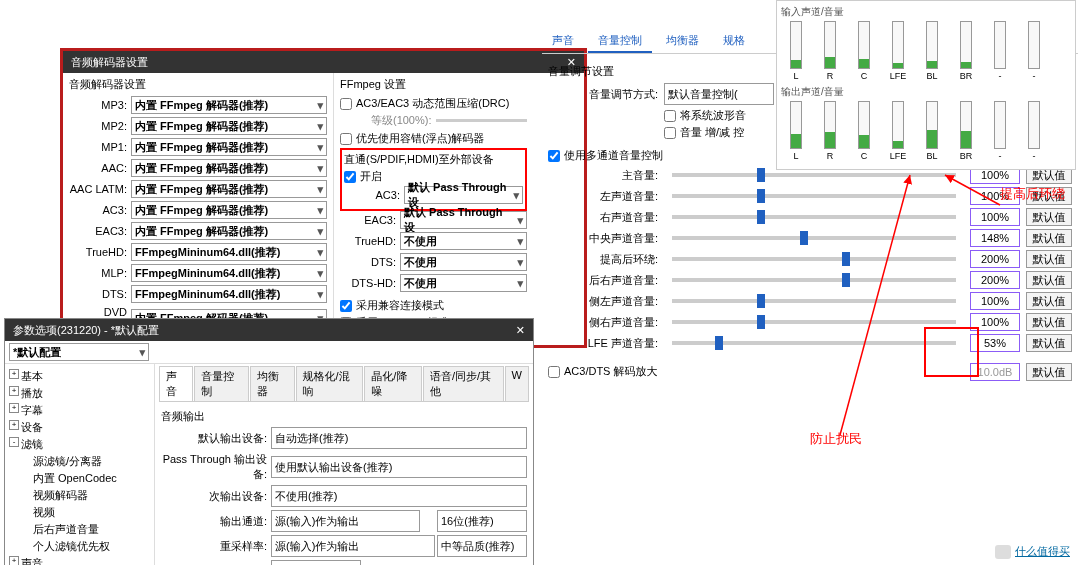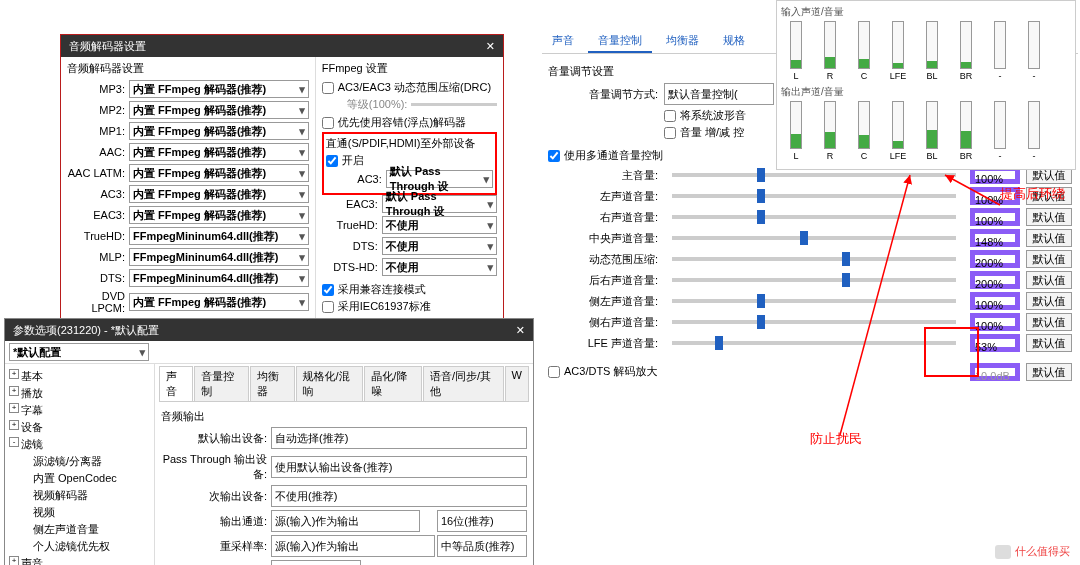--- a/index.html
+++ b/index.html
@@ -1,21 +1,21 @@
 <!DOCTYPE html>
 <html><head>
 <meta charset="utf-8">
 <style>
 * { box-sizing: border-box; margin: 0; padding: 0; font-family: "Microsoft YaHei", sans-serif; font-size: 11px; }
 body { background: #fff; width: 1080px; height: 565px; position: relative; overflow: hidden; }
 
 .titlebar { background: #333; color: #fff; height: 22px; display: flex; align-items: center; padding: 0 8px; justify-content: space-between; }
 .close-x { cursor: pointer; }
 
-.win1 { position: absolute; left: 60px; top: 34px; width: 444px; height: 300px; border: 1px solid #b91c1c; background: #fff; }
+.win1 { position: absolute; left: 60px; top: 48px; width: 527px; height: 300px; border: 3px solid #b91c1c; background: #fff; }
 .win1-body { display: flex; height: calc(100% - 22px); }
 .decoder-left { width: 270px; padding: 4px 6px; }
 .decoder-right { width: 200px; padding: 4px 6px; border-left: 1px solid #ddd; }
 .sect-title { font-weight: normal; margin-bottom: 4px; color: #000; }
 .row { display: flex; align-items: center; margin-bottom: 3px; }
 .lbl { width: 62px; text-align: right; padding-right: 4px; }
 .lbl-r { text-align: right; padding-right: 4px; flex: 0 0 60px; }
 .sel { flex: 1; border: 1px solid #999; height: 18px; padding: 0 3px; background: #fff; display: flex; align-items: center; justify-content: space-between; font-weight: bold; }
 .sel .v::after { content: "▾"; margin-left: 4px; color: #555; }
 .chk { display: flex; align-items: center; gap: 4px; margin: 2px 0; }
@@ -41,36 +41,36 @@
 
 .right-panel { position: absolute; left: 542px; top: 30px; width: 536px; }
 .tabs3 { display: flex; gap: 4px; border-bottom: 1px solid #ccc; }
 .tab3 { padding: 3px 10px; color: #2060c0; }
 .tab3.act { border-bottom: 2px solid #2060c0; }
 .vol-section { padding: 6px; }
 .vol-row { display: flex; align-items: center; margin: 3px 0; gap: 6px; }
 .vol-lbl { width: 110px; text-align: right; }
 .slider { flex: 1; height: 4px; background: #ccc; position: relative; margin: 0 8px; }
 .thumb { position: absolute; top: -5px; width: 8px; height: 14px; background: #2060c0; }
-.pct { width: 50px; border: 5px solid #8b5cf6; height: 18px; line-height: 16px; }
+.pct { width: 50px; text-align: center; border: 1px solid #8b5cf6; height: 18px; line-height: 16px; }
 .defbtn { width: 46px; border: 1px solid #999; height: 18px; background: #f4f4f4; text-align: center; line-height: 16px; }
 .redbox3 { position: absolute; border: 2px solid red; }
 
 .meters-panel { position: absolute; left: 776px; top: 0; width: 300px; background: #fff; border: 1px solid #ccc; z-index: 20; padding: 4px; }
 .mtr-title { font-size: 10px; color: #555; margin-bottom: 2px; }
 .mtr-row { display: flex; gap: 4px; margin-bottom: 4px; }
 .mtr { width: 30px; text-align: center; }
 .mtr-bar { width: 12px; height: 48px; border: 1px solid #999; margin: 0 auto; position: relative; background: #f8f8f8; }
 .mtr-fill { position: absolute; bottom: 0; left: 0; right: 0; background: #4a4; }
 .mtr-lbl { font-size: 9px; margin-top: 2px; }
 
 .arrow { position: absolute; pointer-events: none; }
 .red-text { position: absolute; color: red; font-size: 13px; }
 
-.watermark { position: absolute; right: 10px; bottom: 6px; color: #ef4444; font-size: 13px; display: flex; align-items: flex-end; gap: 4px; }
+.watermark { position: absolute; right: 10px; bottom: 6px; color: #0369a1; font-size: 13px; display: flex; align-items: flex-end; gap: 4px; text-decoration: underline; }
 .watermark .wm-icon { width: 16px; height: 14px; background: #ddd; border-radius: 3px; position: relative; }
 </style>
 </head>
 <body>
 
 <div class="win1">
   <div class="titlebar">
     <span>音频解码器设置</span>
     <span class="close-x">✕</span>
   </div>
@@ -243,21 +243,21 @@
       <div id="tree-items">
           <div class="tree-item "><span class="pm">+</span>基本</div>
           <div class="tree-item "><span class="pm">+</span>播放</div>
           <div class="tree-item "><span class="pm">+</span>字幕</div>
           <div class="tree-item "><span class="pm">+</span>设备</div>
           <div class="tree-item "><span class="pm">-</span>滤镜</div>
           <div class="tree-item l2">源滤镜/分离器</div>
           <div class="tree-item l2">内置 OpenCodec</div>
           <div class="tree-item l2">视频解码器</div>
           <div class="tree-item l2">视频</div>
-          <div class="tree-item l2">侧左声道音量</div>
+          <div class="tree-item l2">后右声道音量</div>
           <div class="tree-item l2">个人滤镜优先权</div>
           <div class="tree-item "><span class="pm">+</span>声音</div>
         </div>
 
     </div>
     <div class="right-pane">
       <div class="tabs2" id="tabs2">
           <div class="tab2 act">声音</div>
           <div class="tab2 ">音量控制</div>
           <div class="tab2 ">均衡器</div>
@@ -373,21 +373,21 @@
         </div>
         <div class="vol-row">
           <span class="vol-lbl">中央声道音量:</span>
           <div class="slider">
             <div class="thumb" style="left:45%"></div>
           </div>
           <div class="pct">148%</div>
           <div class="defbtn">默认值</div>
         </div>
         <div class="vol-row">
-          <span class="vol-lbl">动态范围压缩:</span>
+          <span class="vol-lbl">提高后环绕:</span>
           <div class="slider">
             <div class="thumb" style="left:60%"></div>
           </div>
           <div class="pct">200%</div>
           <div class="defbtn">默认值</div>
         </div>
         <div class="vol-row">
           <span class="vol-lbl">后右声道音量:</span>
           <div class="slider">
             <div class="thumb" style="left:60%"></div>

